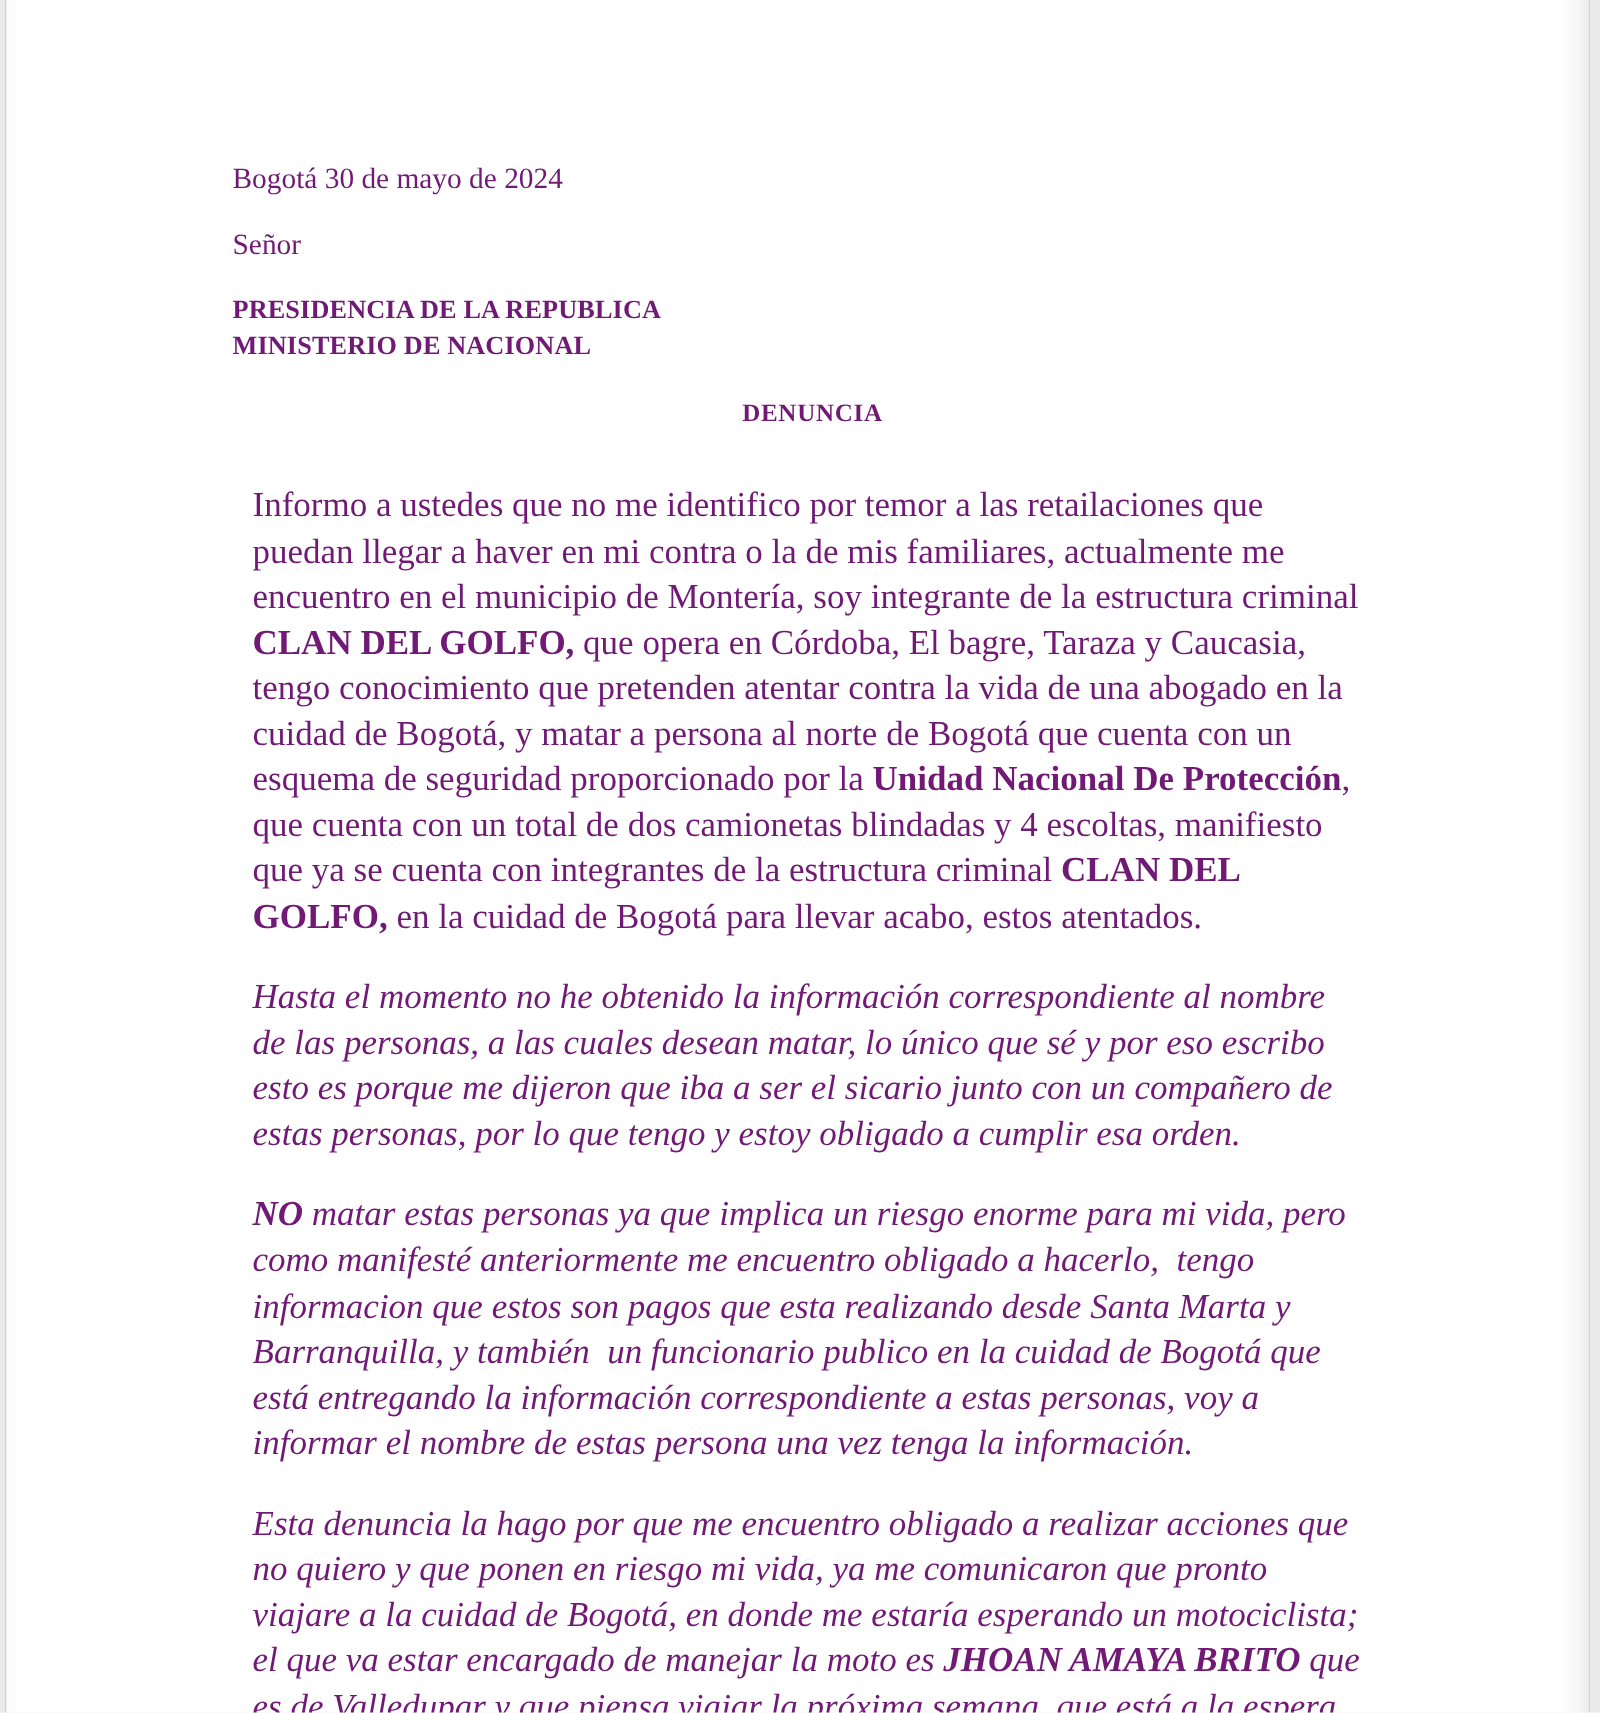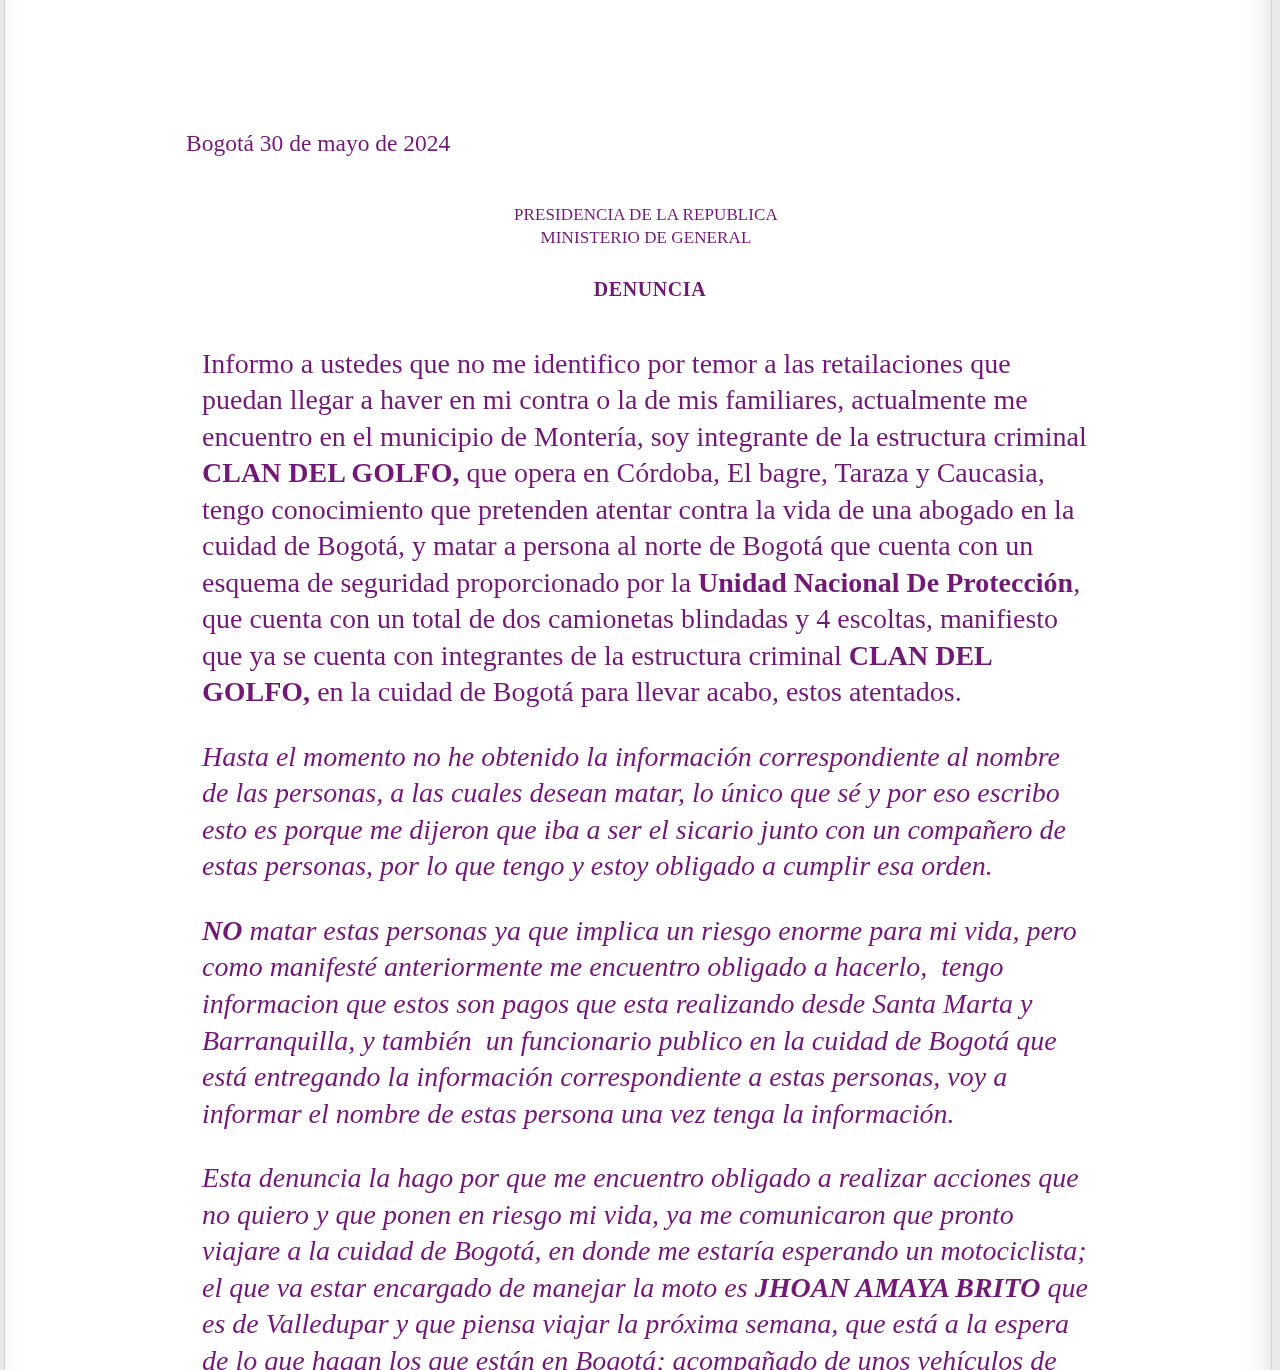--- a/index.html
+++ b/index.html
@@ -62,25 +62,24 @@
 
   .meta-line {
     margin: 0 0 0px 0;
     font-size: 23.5px;
     line-height: 1.3;
   }
   .spacer-sm { height: 22px; }
   .spacer-md { height: 27px; }
 
   .addressee-block {
-    font-weight: normal;
-    font-size: 17px;
+    font-weight: bold;
+    font-size: 21px;
     line-height: 1.37;
     letter-spacing: 0.1px;
-    text-align: center;
   }
   .addressee-block div { white-space: nowrap; }
 
   .doc-title {
     text-align: center;
     font-weight: bold;
     font-size: 20px;
     letter-spacing: 0.6px;
     margin: 0;
     padding-left: 8px;
@@ -101,26 +100,27 @@
 <body>
 
 <div class="page-sheet">
 
   <div class="letter-body">
 
     <p class="meta-line">Bogotá 30 de mayo de 2024</p>
 
     <div class="spacer-sm"></div>
 
+    <p class="meta-line">Señor</p>
 
     <div class="spacer-sm"></div>
 
     <div class="addressee-block">
       <div>PRESIDENCIA DE LA REPUBLICA</div>
-      <div>MINISTERIO DE GENERAL</div>
+      <div>MINISTERIO DE NACIONAL</div>
     </div>
 
     <div class="spacer-md"></div>
 
     <p class="doc-title">DENUNCIA</p>
 
     <div class="spacer-md"></div>
 
     <p class="para"><span>Informo a ustedes que no me identifico por temor a las retailaciones que puedan llegar a haver en mi contra o la de mis familiares, actualmente me  encuentro en el municipio de Montería, soy integrante de la estructura criminal </span><b class="strong">CLAN DEL GOLFO,</b><span> que opera en Córdoba, El bagre, Taraza y Caucasia, tengo conocimiento que pretenden atentar contra la vida de una abogado en la cuidad de Bogotá, y matar a persona al norte de Bogotá que cuenta con un esquema de seguridad proporcionado por la </span><b class="strong">Unidad Nacional De Protección</b><span>, que cuenta con un total de dos camionetas blindadas y 4 escoltas, manifiesto que ya se cuenta con integrantes de la estructura criminal </span><b class="strong">CLAN DEL GOLFO,</b><span> en la cuidad de Bogotá para llevar acabo, estos atentados.</span></p>
 

